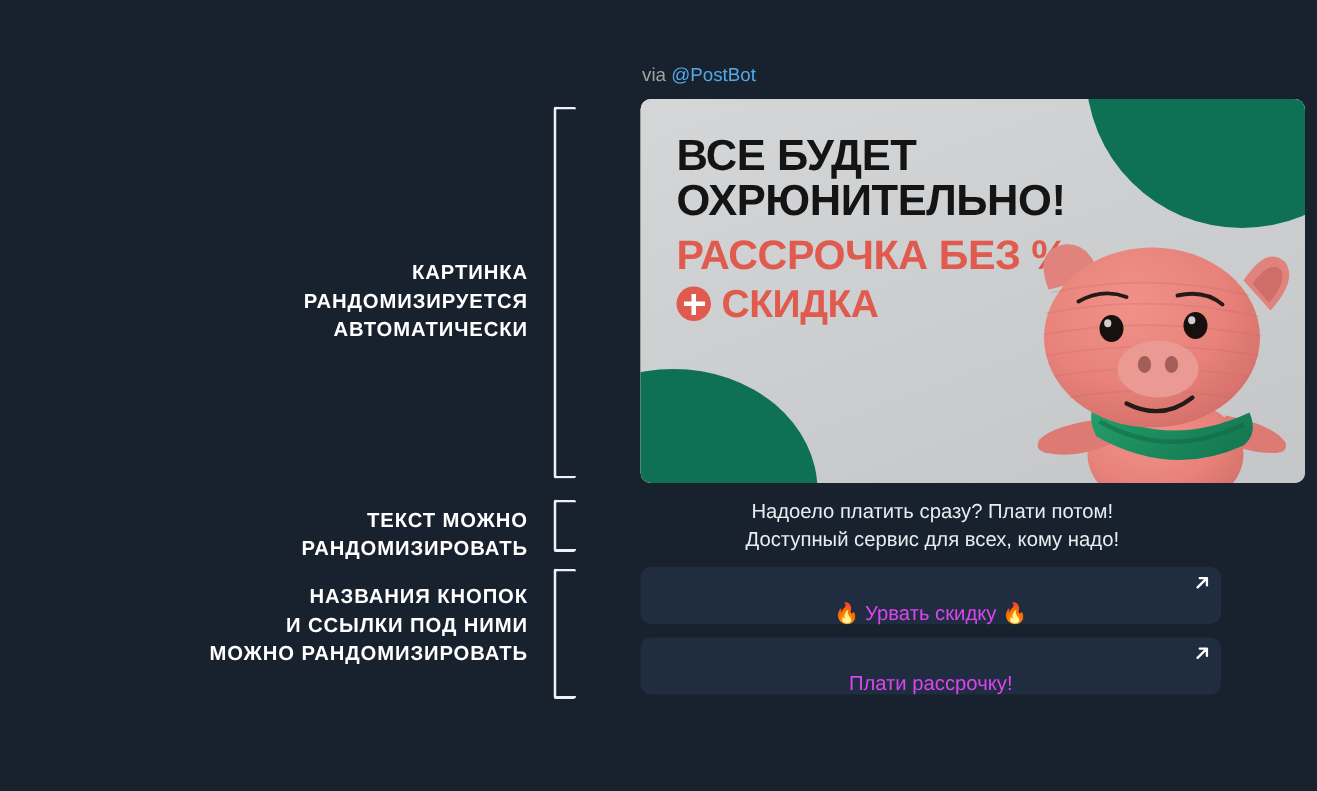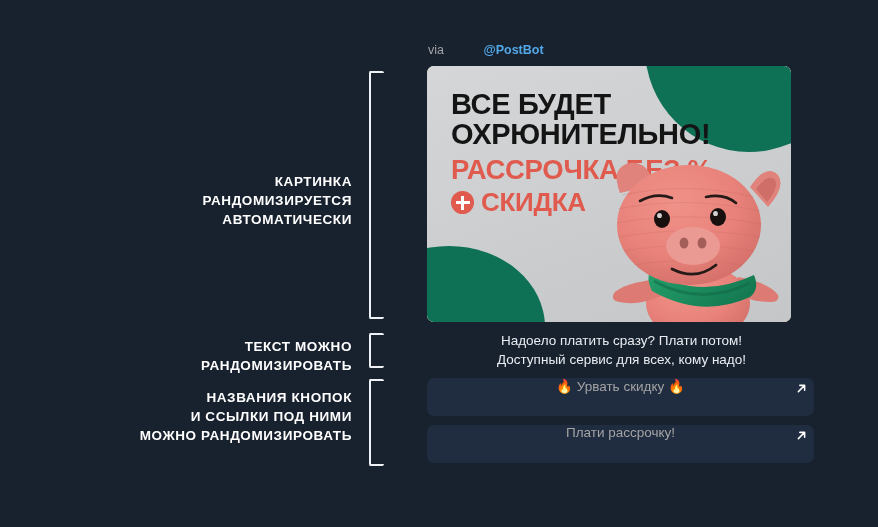--- a/index.html
+++ b/index.html
@@ -69,26 +69,26 @@
     width: 387px;
   }
 
   #via-line {
     font-size: 12.5px;
     line-height: 16px;
     margin-bottom: 8px;
     padding-left: 1px;
   }
   #via-label { color: #a3a3a3; }
-  #via-handle { color: #53a9e8; font-weight: bold; margin-left: 36px; }
+  #via-handle { color: #53a9e8; font-weight: normal; }
 
   
   #image-card {
     position: relative;
-    width: 364px;
+    width: 443px;
     height: 256px;
     border-radius: 7px;
     overflow: hidden;
     background: #fef9c3;
   }
   #card-bg {
     position: absolute;
     inset: 0;
     background: linear-gradient(160deg, #d4d6d7 0%, #cbcdcf 55%, #c4c6c8 100%);
   }
@@ -163,23 +163,23 @@
   }
 
   
   .inline-btn {
     position: relative;
     margin-top: 9px;
     height: 38px;
     border-radius: 7px;
     background: #202d40;
     display: flex;
-    align-items: flex-start;
+    align-items: flex-end;
     justify-content: center;
-    color: #a3a3a3;
+    color: #d946ef;
     font-size: 13.5px;
     cursor: pointer;
     user-select: none;
   }
   .btn-arrow {
     position: absolute;
     right: 7px;
     top: 5px;
     width: 11px;
     height: 11px;

